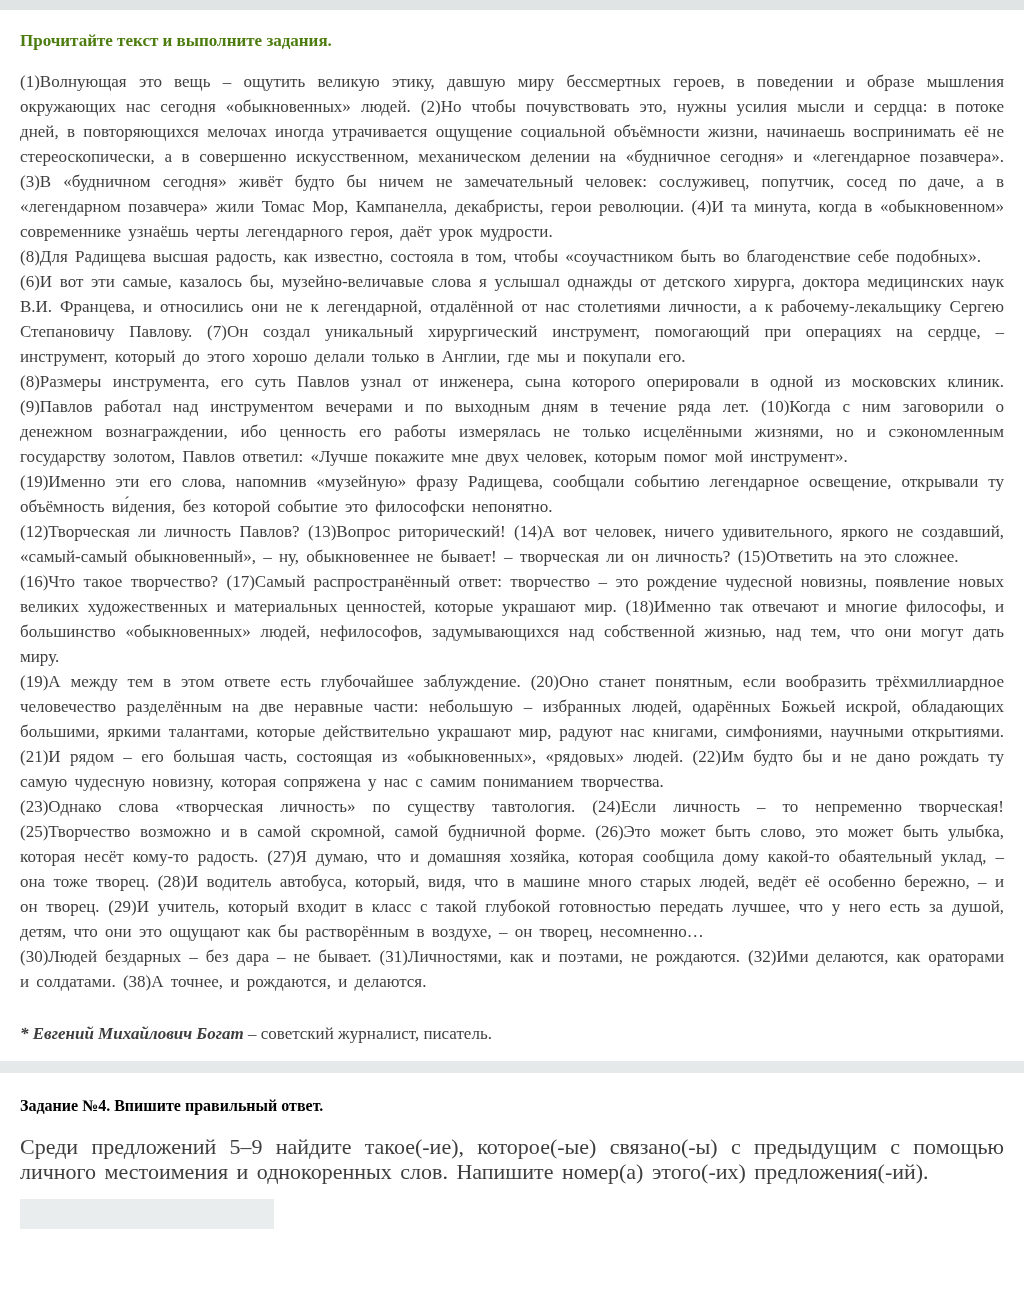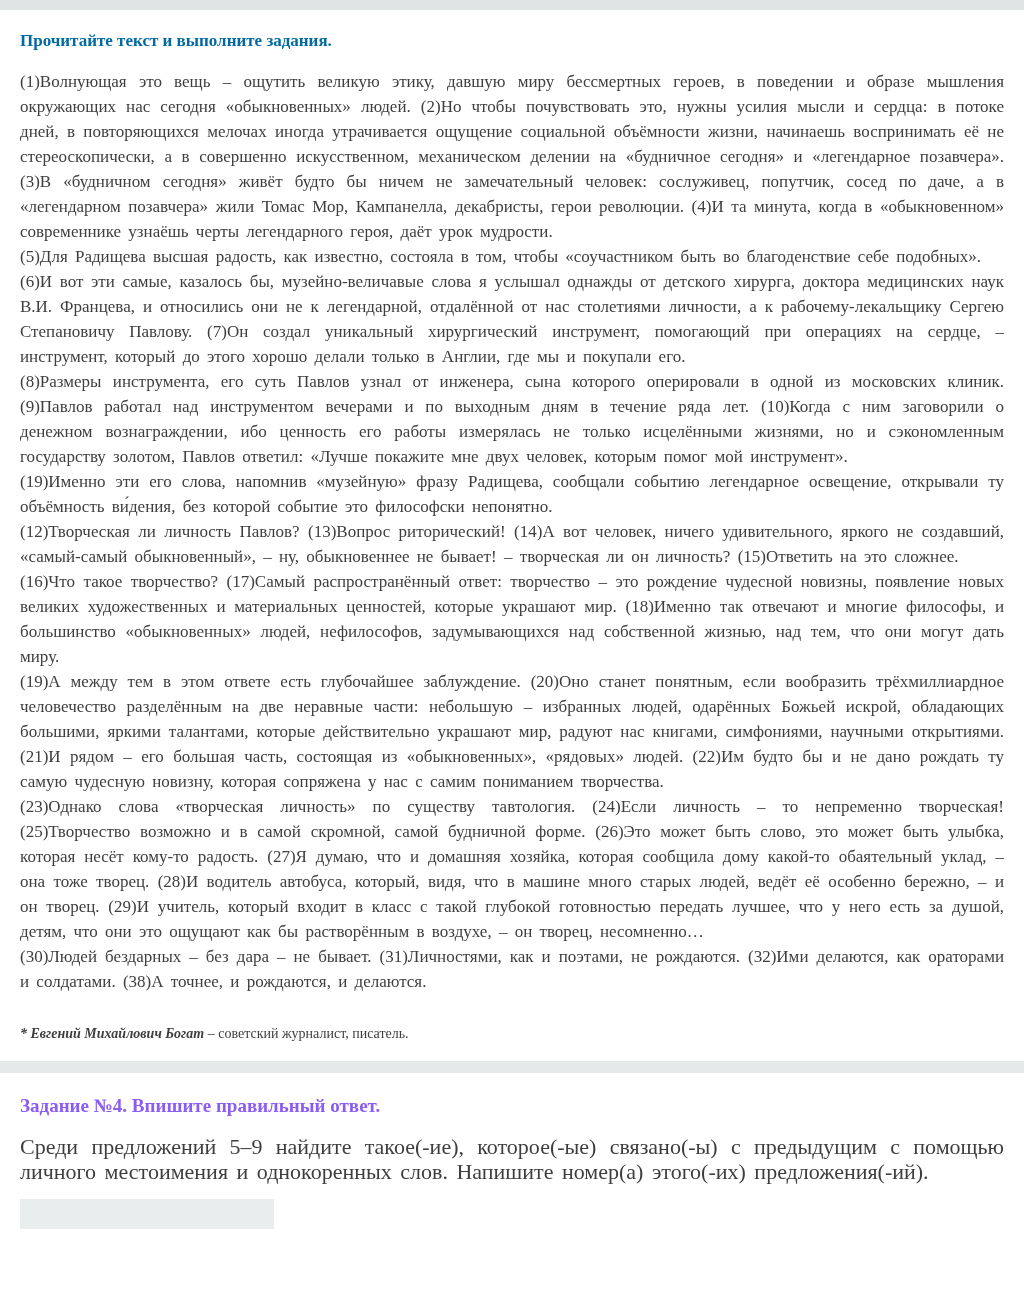--- a/index.html
+++ b/index.html
@@ -17,63 +17,63 @@
   .top-strip {
     height: 10px;
     background: #e1e4e5;
   }
   .content {
     padding: 18px 20px 0 20px;
   }
   .instruction-heading {
     font-size: 17px;
     font-weight: bold;
-    color: #0369a1;
+    color: #4d7c0f;
     margin: 0 0 16px 0;
     line-height: 25px;
   }
   .reading-text p {
     margin: 0;
     font-size: 17px;
     line-height: 25px;
     text-align: justify;
     word-spacing: 3px;
     font-family: Liberation Serif, serif;
   }
   .attribution {
     margin: 0;
     font-size: 17px;
     line-height: 25px;
     padding-left: 5px;
   }
   .footnote {
     margin-top: 27px;
-    font-size: 14px;
+    font-size: 17px;
     line-height: 25px;
   }
   .footnote .fn-name {
     font-weight: bold;
     font-style: italic;
   }
   .footnote .fn-marker {
     font-weight: bold;
     font-style: italic;
   }
   .section-divider {
     height: 12px;
     background: #e6e9e9;
     margin-top: 15px;
   }
   .task-section {
     padding: 20px 20px 0 20px;
   }
   .task-title {
-    font-size: 19px;
+    font-size: 16px;
     font-weight: bold;
-    color: #8b5cf6;
+    color: #000000;
     margin: 0 0 16px 0;
     line-height: 25px;
   }
   .task-prompt {
     margin: 0 0 15px 0;
     font-size: 22px;
     line-height: 25px;
     text-align: justify;
     word-spacing: 3px;
   }
@@ -96,21 +96,21 @@
 </head>
 <body>
 
 <div class="top-strip"></div>
 
 <div class="content">
   <div class="instruction-heading">Прочитайте текст и выполните задания.</div>
 
   <div class="reading-text">
     <p>(1)Волнующая это вещь – ощутить великую этику, давшую миру бессмертных героев, в поведении и образе мышления окружающих нас сегодня «обыкновенных» людей. (2)Но чтобы почувствовать это, нужны усилия мысли и сердца: в потоке дней, в повторяющихся мелочах иногда утрачивается ощущение социальной объёмности жизни, начинаешь воспринимать её не стереоскопически, а в совершенно искусственном, механическом делении на «будничное сегодня» и «легендарное позавчера». (3)В «будничном сегодня» живёт будто бы ничем не замечательный человек: сослуживец, попутчик, сосед по даче, а в «легендарном позавчера» жили Томас Мор, Кампанелла, декабристы, герои революции. (4)И та минута, когда в «обыкновенном» современнике узнаёшь черты легендарного героя, даёт урок мудрости.</p>
-    <p>(5)Для Радищева высшая радость, как известно, состояла в том, чтобы «соучастником быть во благоденствие себе подобных».</p>
+    <p>(8)Для Радищева высшая радость, как известно, состояла в том, чтобы «соучастником быть во благоденствие себе подобных».</p>
     <p>(6)И вот эти самые, казалось бы, музейно-величавые слова я услышал однажды от детского хирурга, доктора медицинских наук В.И. Францева, и относились они не к легендарной, отдалённой от нас столетиями личности, а к рабочему-лекальщику Сергею Степановичу Павлову. (7)Он создал уникальный хирургический инструмент, помогающий при операциях на сердце, – инструмент, который до этого хорошо делали только в Англии, где мы и покупали его.</p>
     <p>(8)Размеры инструмента, его суть Павлов узнал от инженера, сына которого оперировали в одной из московских клиник. (9)Павлов работал над инструментом вечерами и по выходным дням в течение ряда лет. (10)Когда с ним заговорили о денежном вознаграждении, ибо ценность его работы измерялась не только исцелёнными жизнями, но и сэкономленным государству золотом, Павлов ответил: «Лучше покажите мне двух человек, которым помог мой инструмент».</p>
     <p>(19)Именно эти его слова, напомнив «музейную» фразу Радищева, сообщали событию легендарное освещение, открывали ту объёмность ви́дения, без которой событие это философски непонятно.</p>
     <p>(12)Творческая ли личность Павлов? (13)Вопрос риторический! (14)А вот человек, ничего удивительного, яркого не создавший, «самый-самый обыкновенный», – ну, обыкновеннее не бывает! – творческая ли он личность? (15)Ответить на это сложнее.</p>
     <p>(16)Что такое творчество? (17)Самый распространённый ответ: творчество – это рождение чудесной новизны, появление новых великих художественных и материальных ценностей, которые украшают мир. (18)Именно так отвечают и многие философы, и большинство «обыкновенных» людей, нефилософов, задумывающихся над собственной жизнью, над тем, что они могут дать миру.</p>
     <p>(19)А между тем в этом ответе есть глубочайшее заблуждение. (20)Оно станет понятным, если вообразить трёхмиллиардное человечество разделённым на две неравные части: небольшую – избранных людей, одарённых Божьей искрой, обладающих большими, яркими талантами, которые действительно украшают мир, радуют нас книгами, симфониями, научными открытиями. (21)И рядом – его большая часть, состоящая из «обыкновенных», «рядовых» людей. (22)Им будто бы и не дано рождать ту самую чудесную новизну, которая сопряжена у нас с самим пониманием творчества.</p>
     <p>(23)Однако слова «творческая личность» по существу тавтология. (24)Если личность – то непременно творческая! (25)Творчество возможно и в самой скромной, самой будничной форме. (26)Это может быть слово, это может быть улыбка, которая несёт кому-то радость. (27)Я думаю, что и домашняя хозяйка, которая сообщила дому какой-то обаятельный уклад, – она тоже творец. (28)И водитель автобуса, который, видя, что в машине много старых людей, ведёт её особенно бережно, – и он творец. (29)И учитель, который входит в класс с такой глубокой готовностью передать лучшее, что у него есть за душой, детям, что они это ощущают как бы растворённым в воздухе, – он творец, несомненно…</p>
     <p>(30)Людей бездарных – без дара – не бывает. (31)Личностями, как и поэтами, не рождаются. (32)Ими делаются, как ораторами и солдатами. (38)А точнее, и рождаются, и делаются.</p>
   </div>
 

